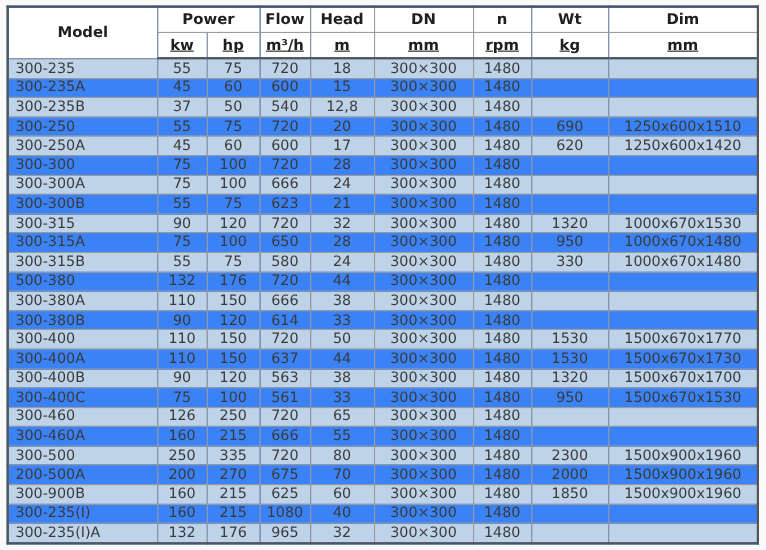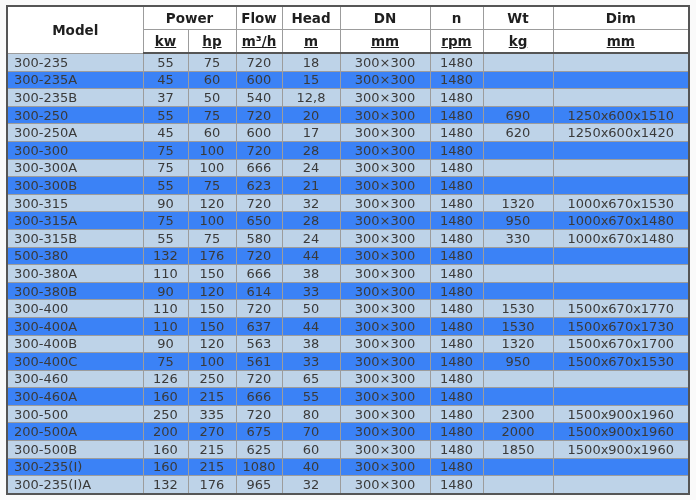--- a/index.html
+++ b/index.html
@@ -334,21 +334,21 @@
           <td>200</td>
           <td>270</td>
           <td>675</td>
           <td>70</td>
           <td>300×300</td>
           <td>1480</td>
           <td>2000</td>
           <td>1500x900x1960</td>
         </tr>
         <tr class="alt">
-          <td class="model-col">300-500B</td>
+          <td class="model-col">300-900B</td>
           <td>160</td>
           <td>215</td>
           <td>625</td>
           <td>60</td>
           <td>300×300</td>
           <td>1480</td>
           <td>1850</td>
           <td>1500x900x1960</td>
         </tr>
         <tr>

